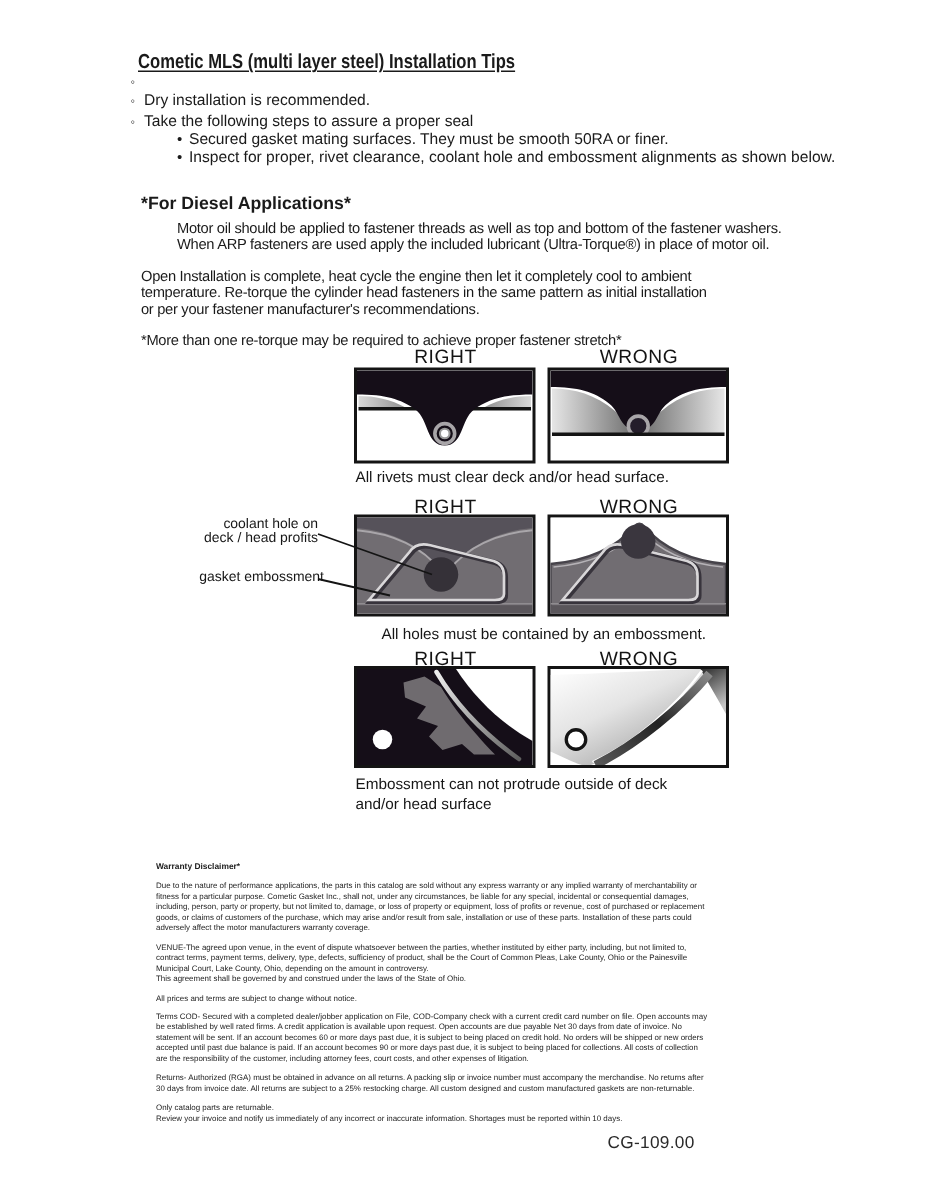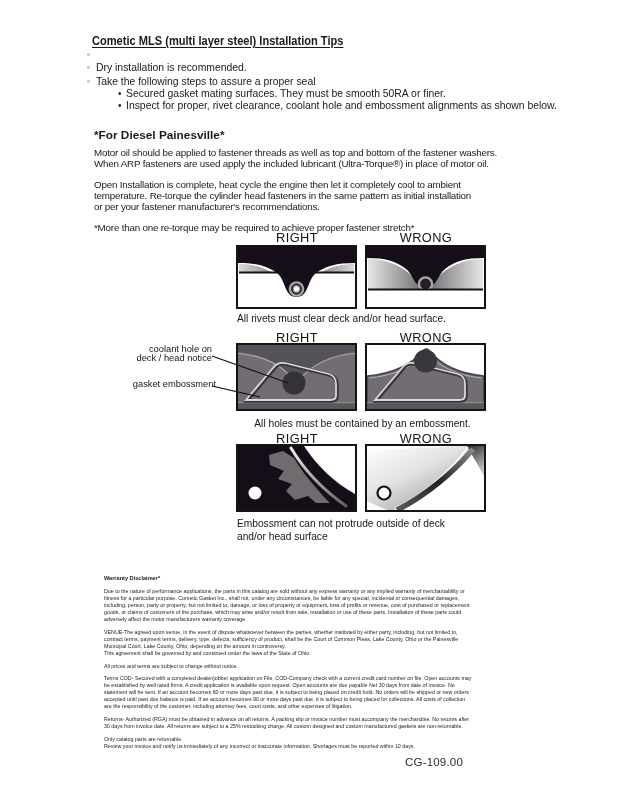--- a/index.html
+++ b/index.html
@@ -22,21 +22,21 @@
   .tip-marker{width:9px;font-size:8.5px;flex:none;}
   .sub{margin-left:31px;line-height:12.2px;}
   .sub .tip-marker{width:8px;font-size:10px;}
 
   .diesel-heading{position:absolute;left:94px;top:118px;font-size:11.8px;font-weight:bold;}
   .para{
     position:absolute;left:94px;width:480px;
     font-size:9.8px;line-height:11px;letter-spacing:-0.2px;
     white-space:pre-line;
   }
-  #para1{top:137px;}
+  #para1{top:137px;margin-left:24px;}
   #para2{top:169px;}
   #note{top:212px;}
 
   
   .drow{position:absolute;left:236px;width:252px;}
   #drow1{top:229px;}
   #drow2{top:329px;}
   #drow3{top:430px;}
   .dlabel{
     position:absolute;top:1px;width:122px;text-align:center;
@@ -104,21 +104,21 @@
     <div class="tip-row sub">
       <span class="tip-marker">•</span>
       <span>Secured gasket mating surfaces.  They must be smooth 50RA or finer.</span>
     </div>
     <div class="tip-row sub">
       <span class="tip-marker">•</span>
       <span>Inspect for proper, rivet clearance, coolant hole and embossment alignments as shown below.</span>
     </div>
   </div>
 
-  <h2 class="diesel-heading">*For Diesel Painesville*</h2>
+  <h2 class="diesel-heading">*For Diesel Applications*</h2>
   <p class="para" id="para1">Motor oil should be applied to fastener threads as well as top and bottom of the fastener washers.
 When ARP fasteners are used apply the included lubricant (Ultra-Torque®) in place of motor oil.</p>
   <p class="para" id="para2">Open Installation is complete, heat cycle the engine then let it completely cool to ambient
 temperature. Re-torque the cylinder head fasteners in the same pattern as initial installation
 or per your fastener manufacturer's recommendations.</p>
   <p class="para" id="note">*More than one re-torque may be required to achieve proper fastener stretch*</p>
 
   <div class="drow" id="drow1">
     <span class="dlabel left">RIGHT</span>
     <span class="dlabel right">WRONG</span>
@@ -197,21 +197,21 @@
         <path d="M9,56 L36,24 C39,19.5 44,18 50,19.5 L92,30 C97,31.5 99,35 99,40 L99,52 C99,55 96.5,56 93,56 Z" fill="none" stroke="#38343c" stroke-width="3.4"></path>
         <path d="M8,55 L35,23 C38,18.5 43,17 49,18.5 L91,29 C96,30.5 98,34 98,39 L98,51 C98,54 95.5,55 92,55 Z" fill="none" stroke="#d9d7d9" stroke-width="1.8"></path>
         <circle cx="58.5" cy="16" r="11.5" fill="#3a363e"></circle>
       </svg>
     </div>
 
     <div class="dcaption">All holes must be contained by an embossment.</div>
   </div>
 
   <div class="ann" id="ann-coolant">coolant hole on
-deck / head notice</div>
+deck / head profits</div>
   <div class="ann" id="ann-emboss">gasket embossment</div>
   <svg id="leader-lines" width="92" height="48">
     <line x1="2" y1="4" x2="78" y2="31" stroke="#141414" stroke-width="1.2"></line>
     <line x1="2" y1="34" x2="50" y2="45" stroke="#141414" stroke-width="1.2"></line>
   </svg>
 
   <div class="drow" id="drow3">
     <span class="dlabel left">RIGHT</span>
     <span class="dlabel right">WRONG</span>
 

